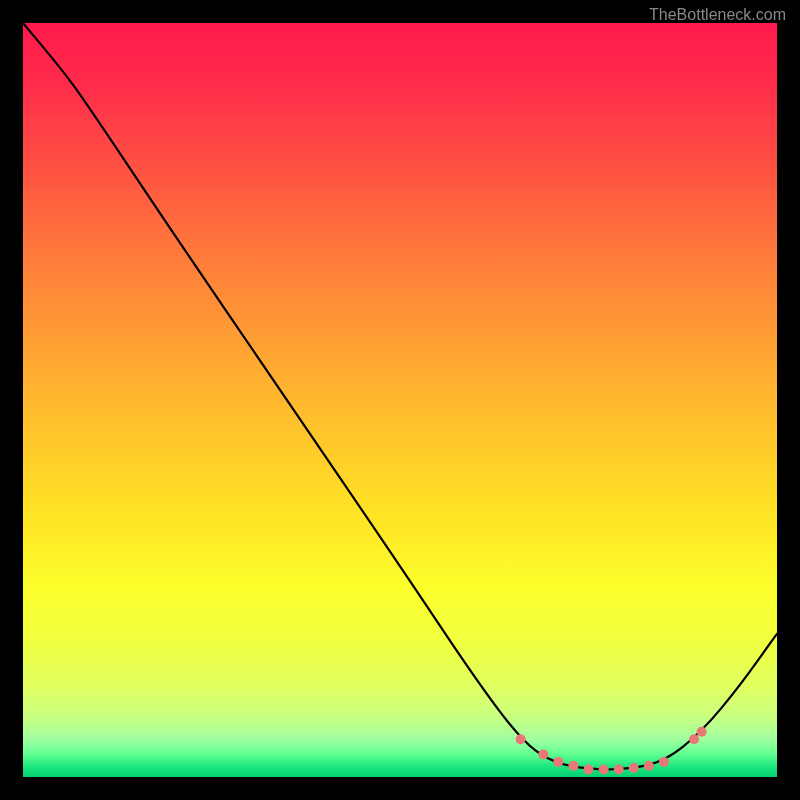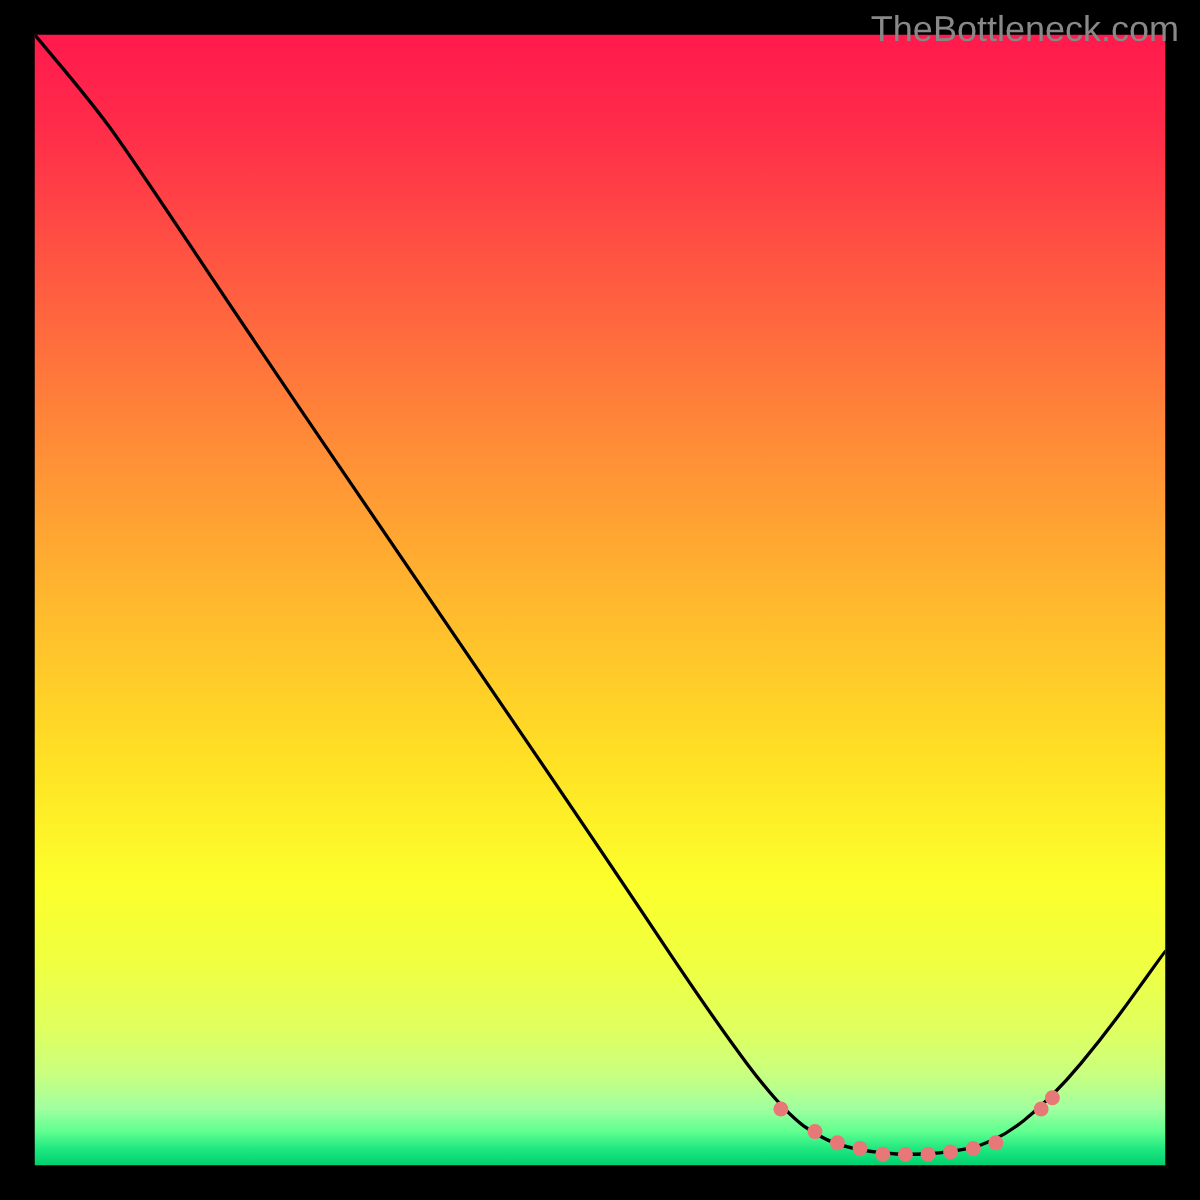--- a/index.html
+++ b/index.html
@@ -8,21 +8,21 @@
     height: 800px;
     background: #000;
     position: relative;
     font-family: Arial, sans-serif;
   }
   .watermark {
     position: absolute;
     top: 6px;
     right: 14px;
     color: #888;
-    font-size: 24px;
+    font-size: 16px;
     z-index: 10;
   }
   .plot-area {
     position: absolute;
     left: 23px;
     top: 23px;
     width: 754px;
     height: 754px;
     overflow: hidden;
   }

